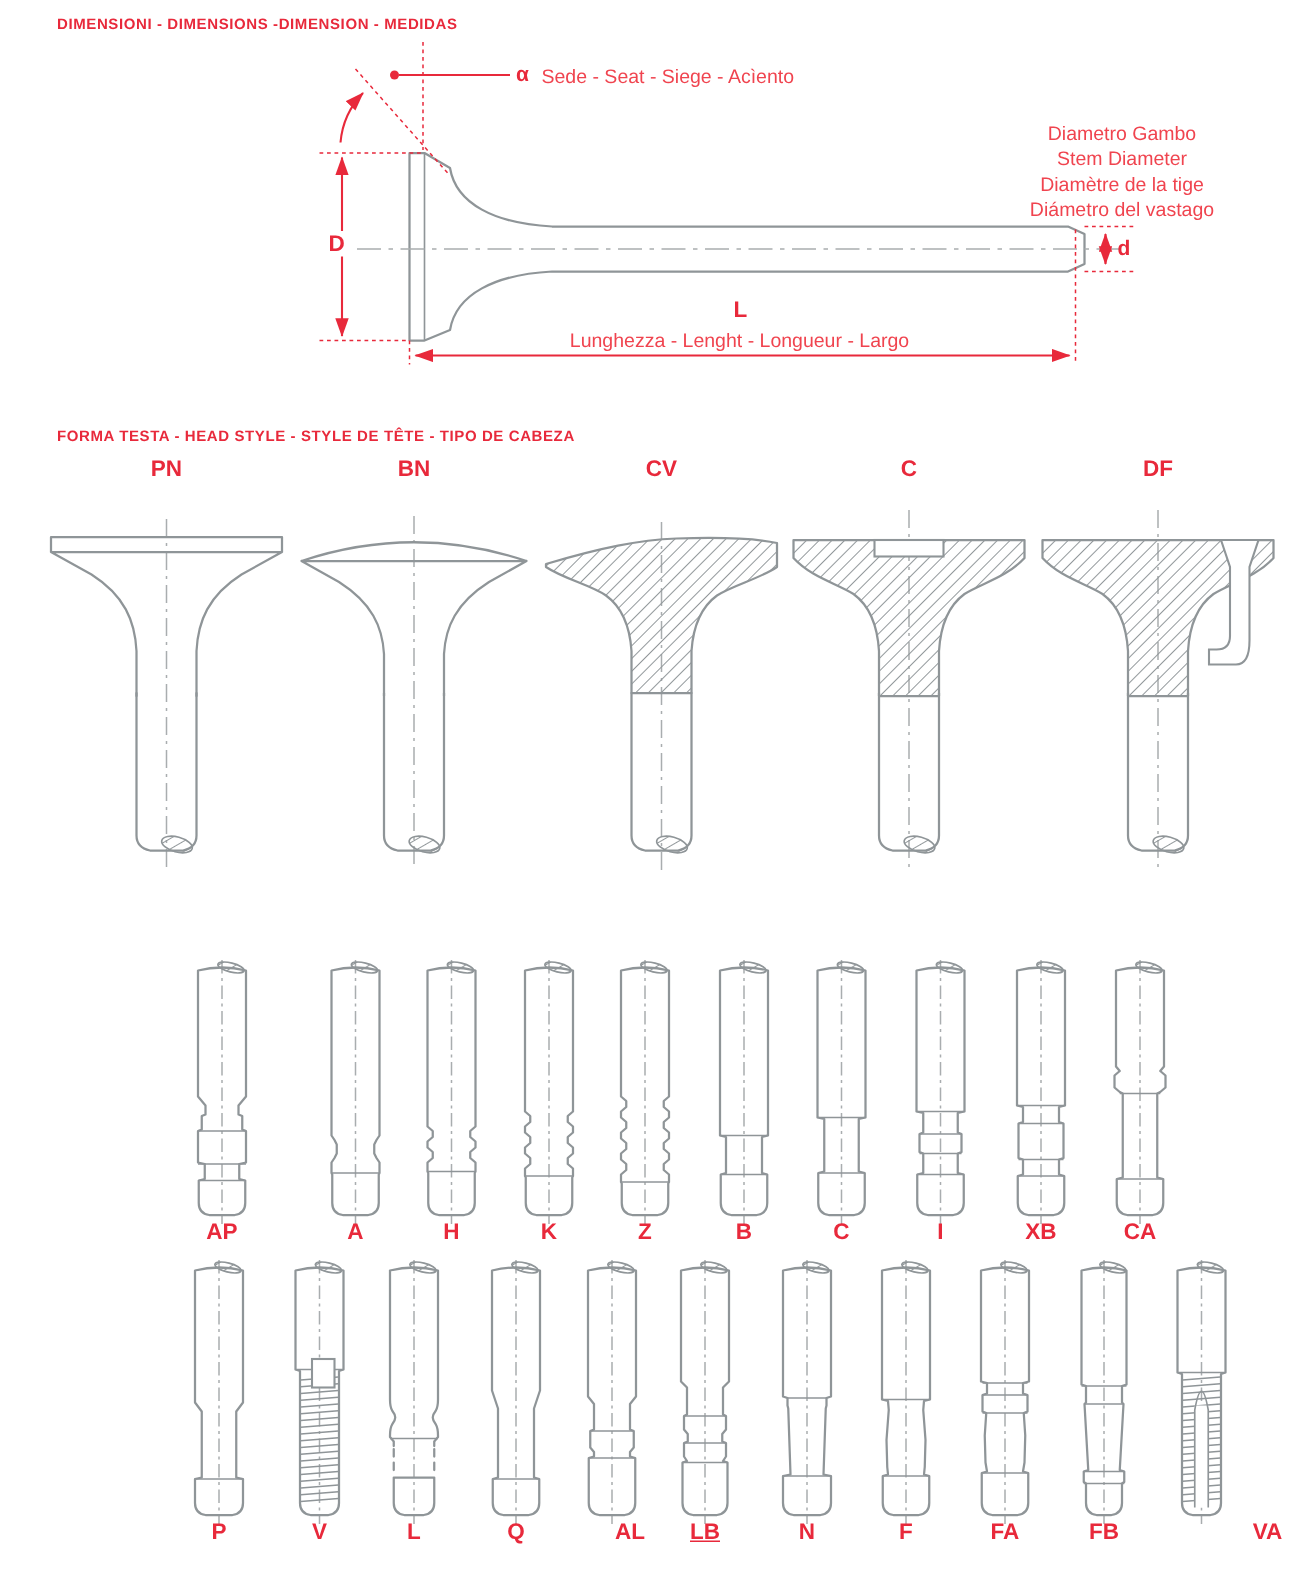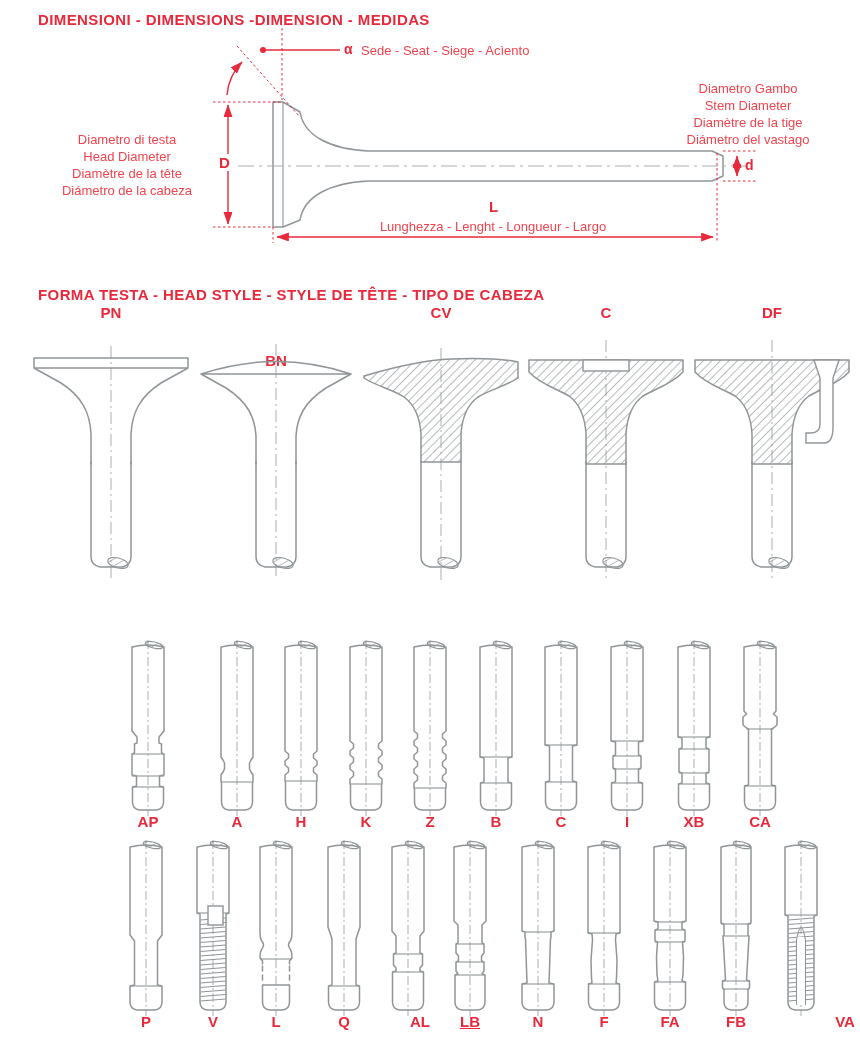--- a/index.html
+++ b/index.html
@@ -1,18 +1,18 @@
 <!DOCTYPE html>
 <html><head>
 <meta charset="utf-8">
 <style>
   html,body{margin:0;padding:0;background:#fff;}
   #canvas{position:relative;width:860px;height:1051px;background:#fff;overflow:hidden;
           font-family:"Liberation Sans", sans-serif;}
-  .sec-title{position:absolute;font-weight:700;font-size:15px;letter-spacing:.4px;color:#E8293B;white-space:nowrap;}
+  .sec-title{position:absolute;font-weight:700;font-size:10px;letter-spacing:.4px;color:#E8293B;white-space:nowrap;}
   .dlabel{position:absolute;font-size:13px;line-height:17px;font-weight:500;color:#F0444F;white-space:nowrap;}
   .dlabel.block{white-space:normal;text-align:center;}
   .sym{position:absolute;font-weight:700;font-size:14px;color:#E8293B;}
   .sym.bg{background:#fff;padding:0 2px;}
   .code{position:absolute;font-weight:700;font-size:15px;color:#E8293B;text-align:center;}
   svg{position:absolute;overflow:visible;}
   .g{stroke:#8F9598;stroke-width:1.5;fill:none;stroke-linejoin:round;stroke-linecap:round;}
   .g1{stroke:#8F9598;stroke-width:1.1;fill:none;}
   .gw{stroke:#8F9598;stroke-width:1.4;fill:#fff;}
   .hf{fill:url(#hatch);stroke:#8F9598;stroke-width:1.5;stroke-linejoin:round;}
@@ -58,26 +58,20 @@
     <path class="rl" d="M227,95 A54,54 0 0 1 242,62" marker-end="url(#arr)"></path>
     <circle cx="263" cy="50" r="3" fill="#E8293B"></circle>
     <line class="rl" x1="266" y1="50" x2="340" y2="50"></line>
     <line class="rl" x1="737" y1="156" x2="737" y2="176" marker-start="url(#arr)" marker-end="url(#arr)"></line>
     <line class="rl" x1="277" y1="237" x2="713" y2="237" marker-start="url(#arr)" marker-end="url(#arr)"></line>
   </svg>
 
   <span class="sym" style="left:344px;top:41px;">α</span>
   <span class="dlabel" style="left:361px;top:42px;">Sede - Seat - Siege - Acìento</span>
 
-  <div class="dlabel block" style="left:36px;top:131px;width:182px;">
-    <div>Diametro di testa</div>
-    <div>Head Diameter</div>
-    <div>Diamètre de la tête</div>
-    <div>Diámetro de la cabeza</div>
-  </div>
   <span class="sym bg" style="left:217px;top:154px;font-size:15px;">D</span>
 
   <div class="dlabel block" style="left:653px;top:80px;width:190px;">
     <div>Diametro Gambo</div>
     <div>Stem Diameter</div>
     <div>Diamètre de la tige</div>
     <div>Diámetro del vastago</div>
   </div>
   <span class="sym" style="left:745px;top:157px;">d</span>
 
@@ -88,21 +82,21 @@
   <div id="head-style-row">
       <div class="code" style="left: 81px; top: 304px; width: 60px;">PN</div>
       <svg width="170" height="252" viewBox="0 0 170 252" style="left: 26px; top: 334px;">
         <line class="cl" x1="85" y1="12" x2="85" y2="246" stroke-dasharray="12 4 2 4"></line>
         <path class="g" d="M8,24 L162,24 M8,24 L8,34 M162,24 L162,34 M8,34 L162,34 M8,34 L35,49 C57,63 64,80 65,100 L65,130 M162,34 L135,49 C113,63 106,80 105,100 L105,130"></path>
         <path class="g" d="M65,128 L65,223 Q65,231 74,233 L96,233 Q105,231 105,223 L105,128"></path>
         <g transform="translate(92,229) rotate(15)">
           <ellipse rx="10.5" ry="5" class="hf2"></ellipse>
         </g>
       </svg>
-      <div class="code" style="left: 246px; top: 304px; width: 60px; margin-top: 48px;">BN</div>
+      <div class="code" style="left: 246px; top: 304px; width: 60px;">BN</div>
       <svg width="170" height="252" viewBox="0 0 170 252" style="left: 191px; top: 334px;">
         <line class="cl" x1="85" y1="10" x2="85" y2="246" stroke-dasharray="12 4 2 4"></line>
         <path class="g" d="M10,40 Q85,15 160,40 M10,40 L160,40 M10,40 L35,54 C57,68 64,84 65,102 L65,130 M160,40 L135,54 C113,68 106,84 105,102 L105,130"></path>
         <path class="g" d="M65,128 L65,223 Q65,231 74,233 L96,233 Q105,231 105,223 L105,128"></path>
         <g transform="translate(92,229) rotate(15)">
           <ellipse rx="10.5" ry="5" class="hf2"></ellipse>
         </g>
       </svg>
       <div class="code" style="left: 411px; top: 304px; width: 60px;">CV</div>
       <svg width="170" height="252" viewBox="0 0 170 252" style="left: 356px; top: 334px;">

